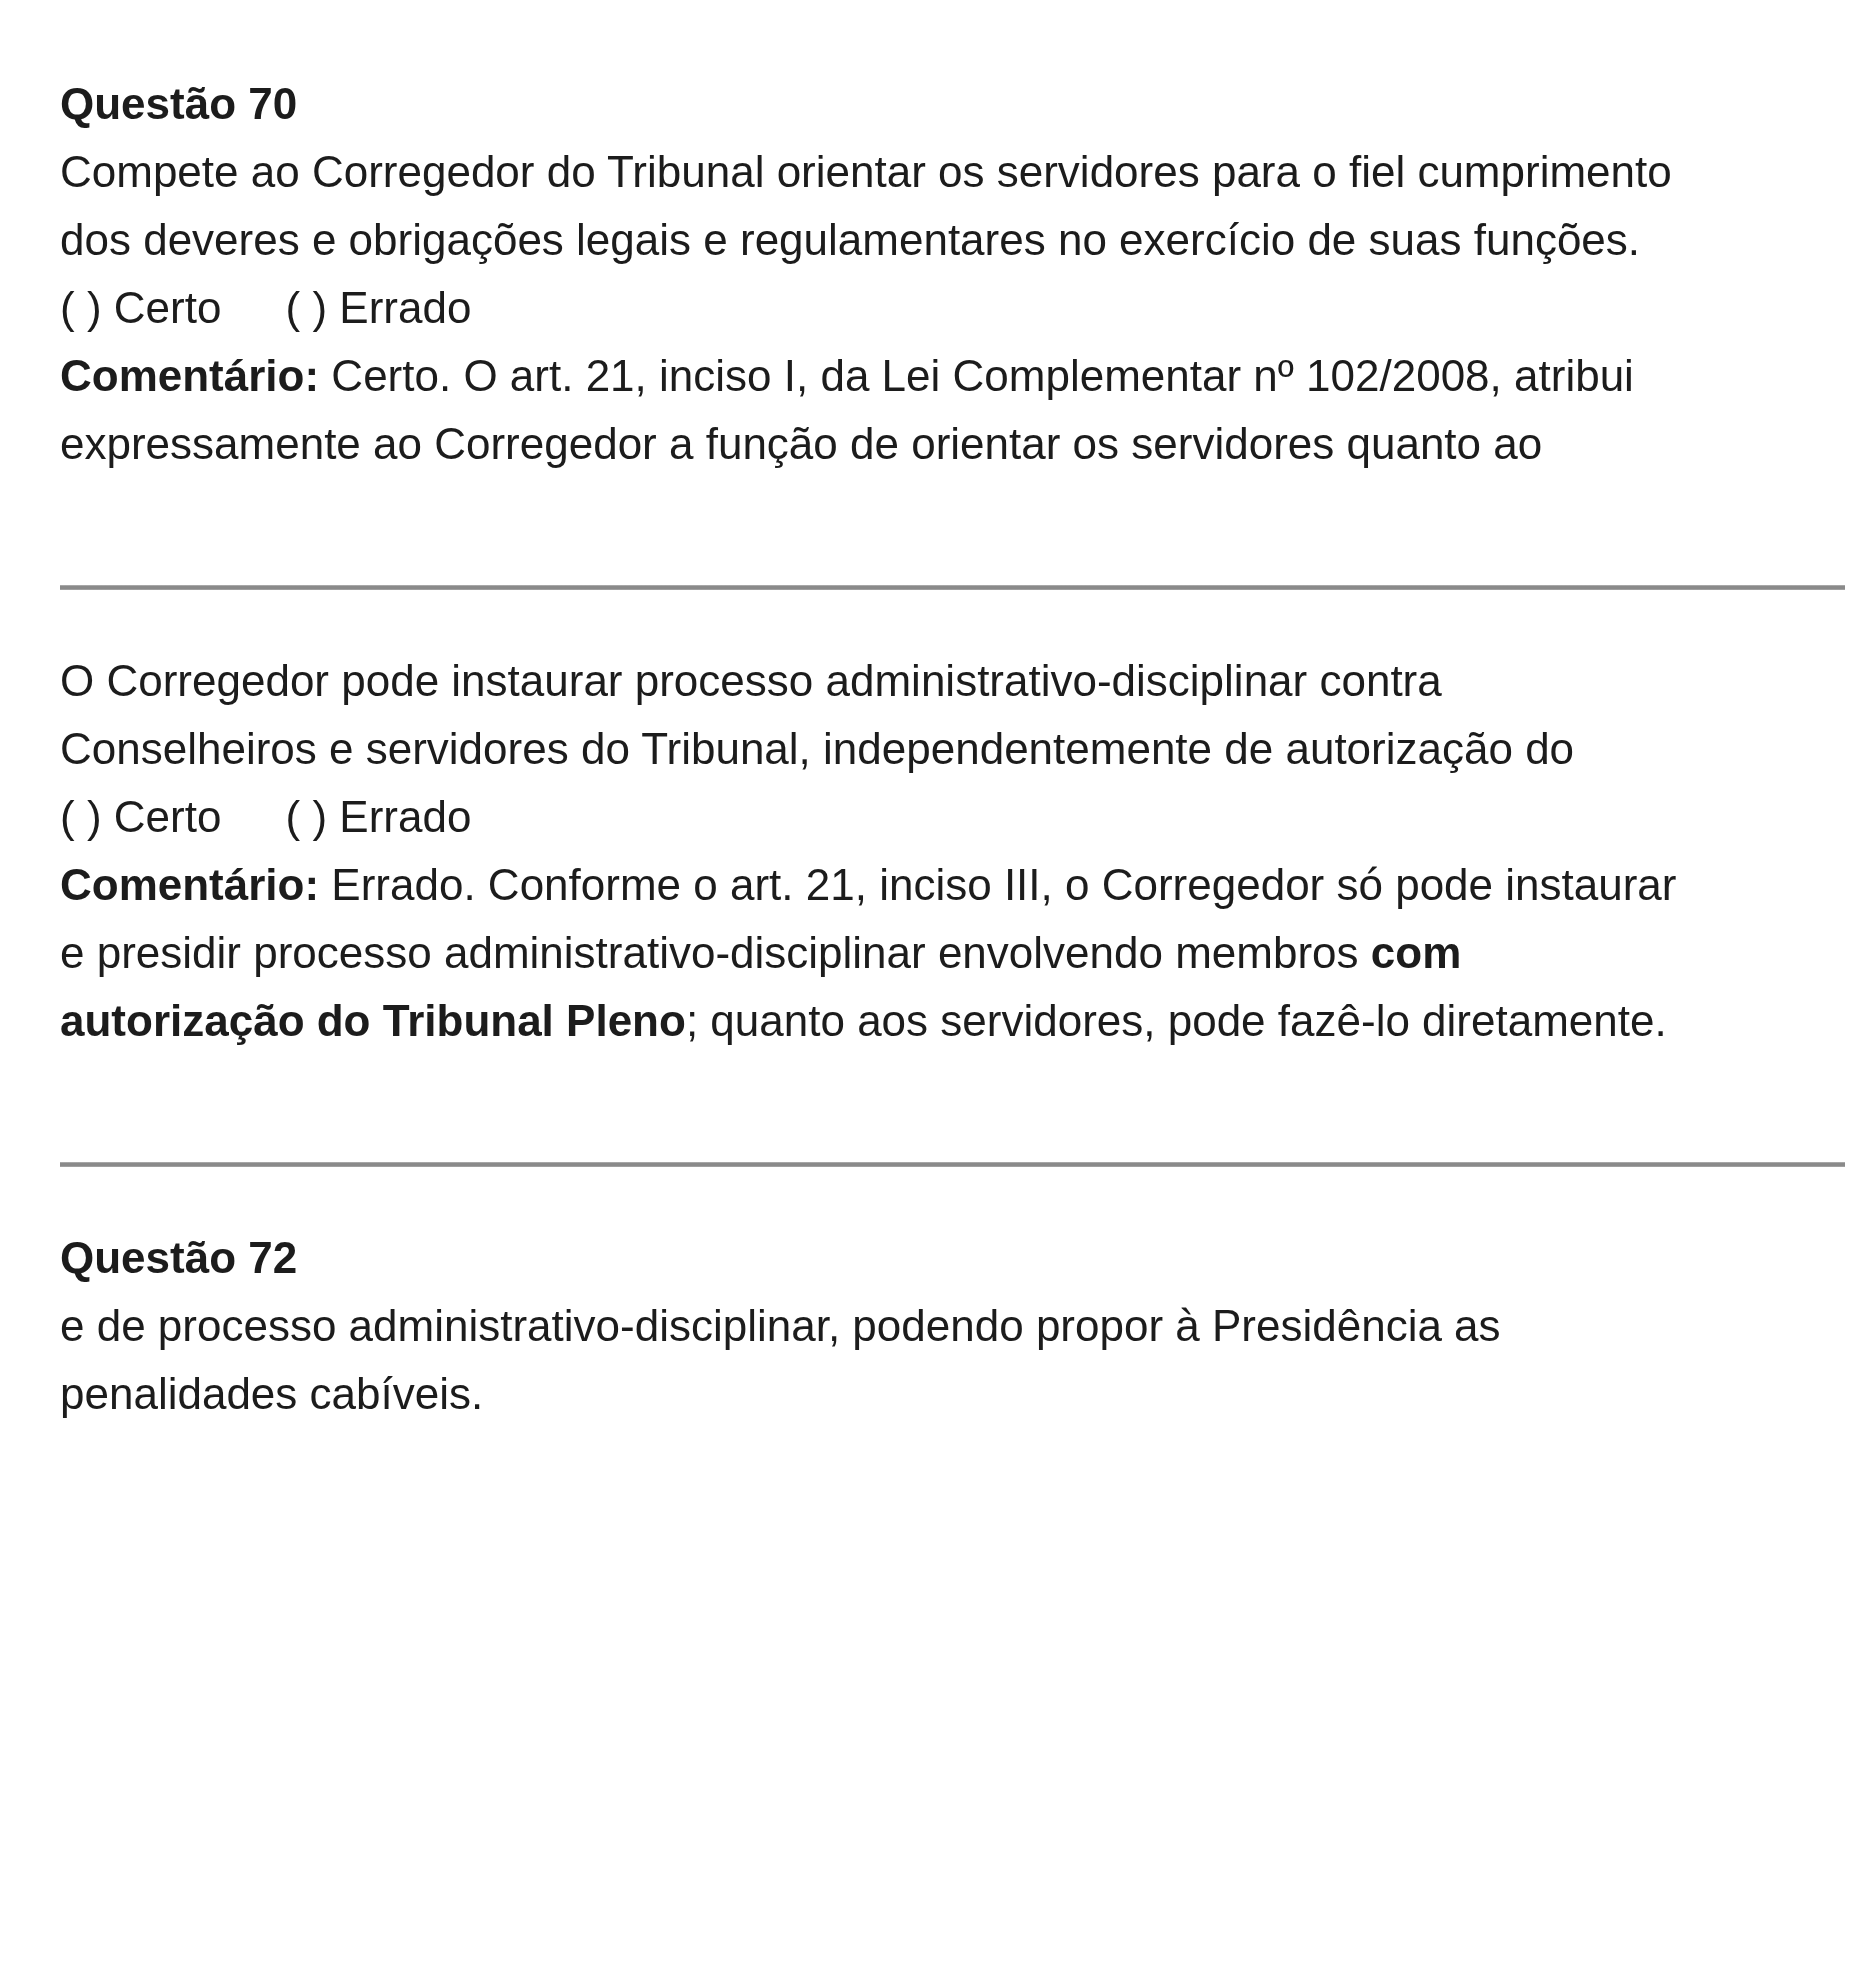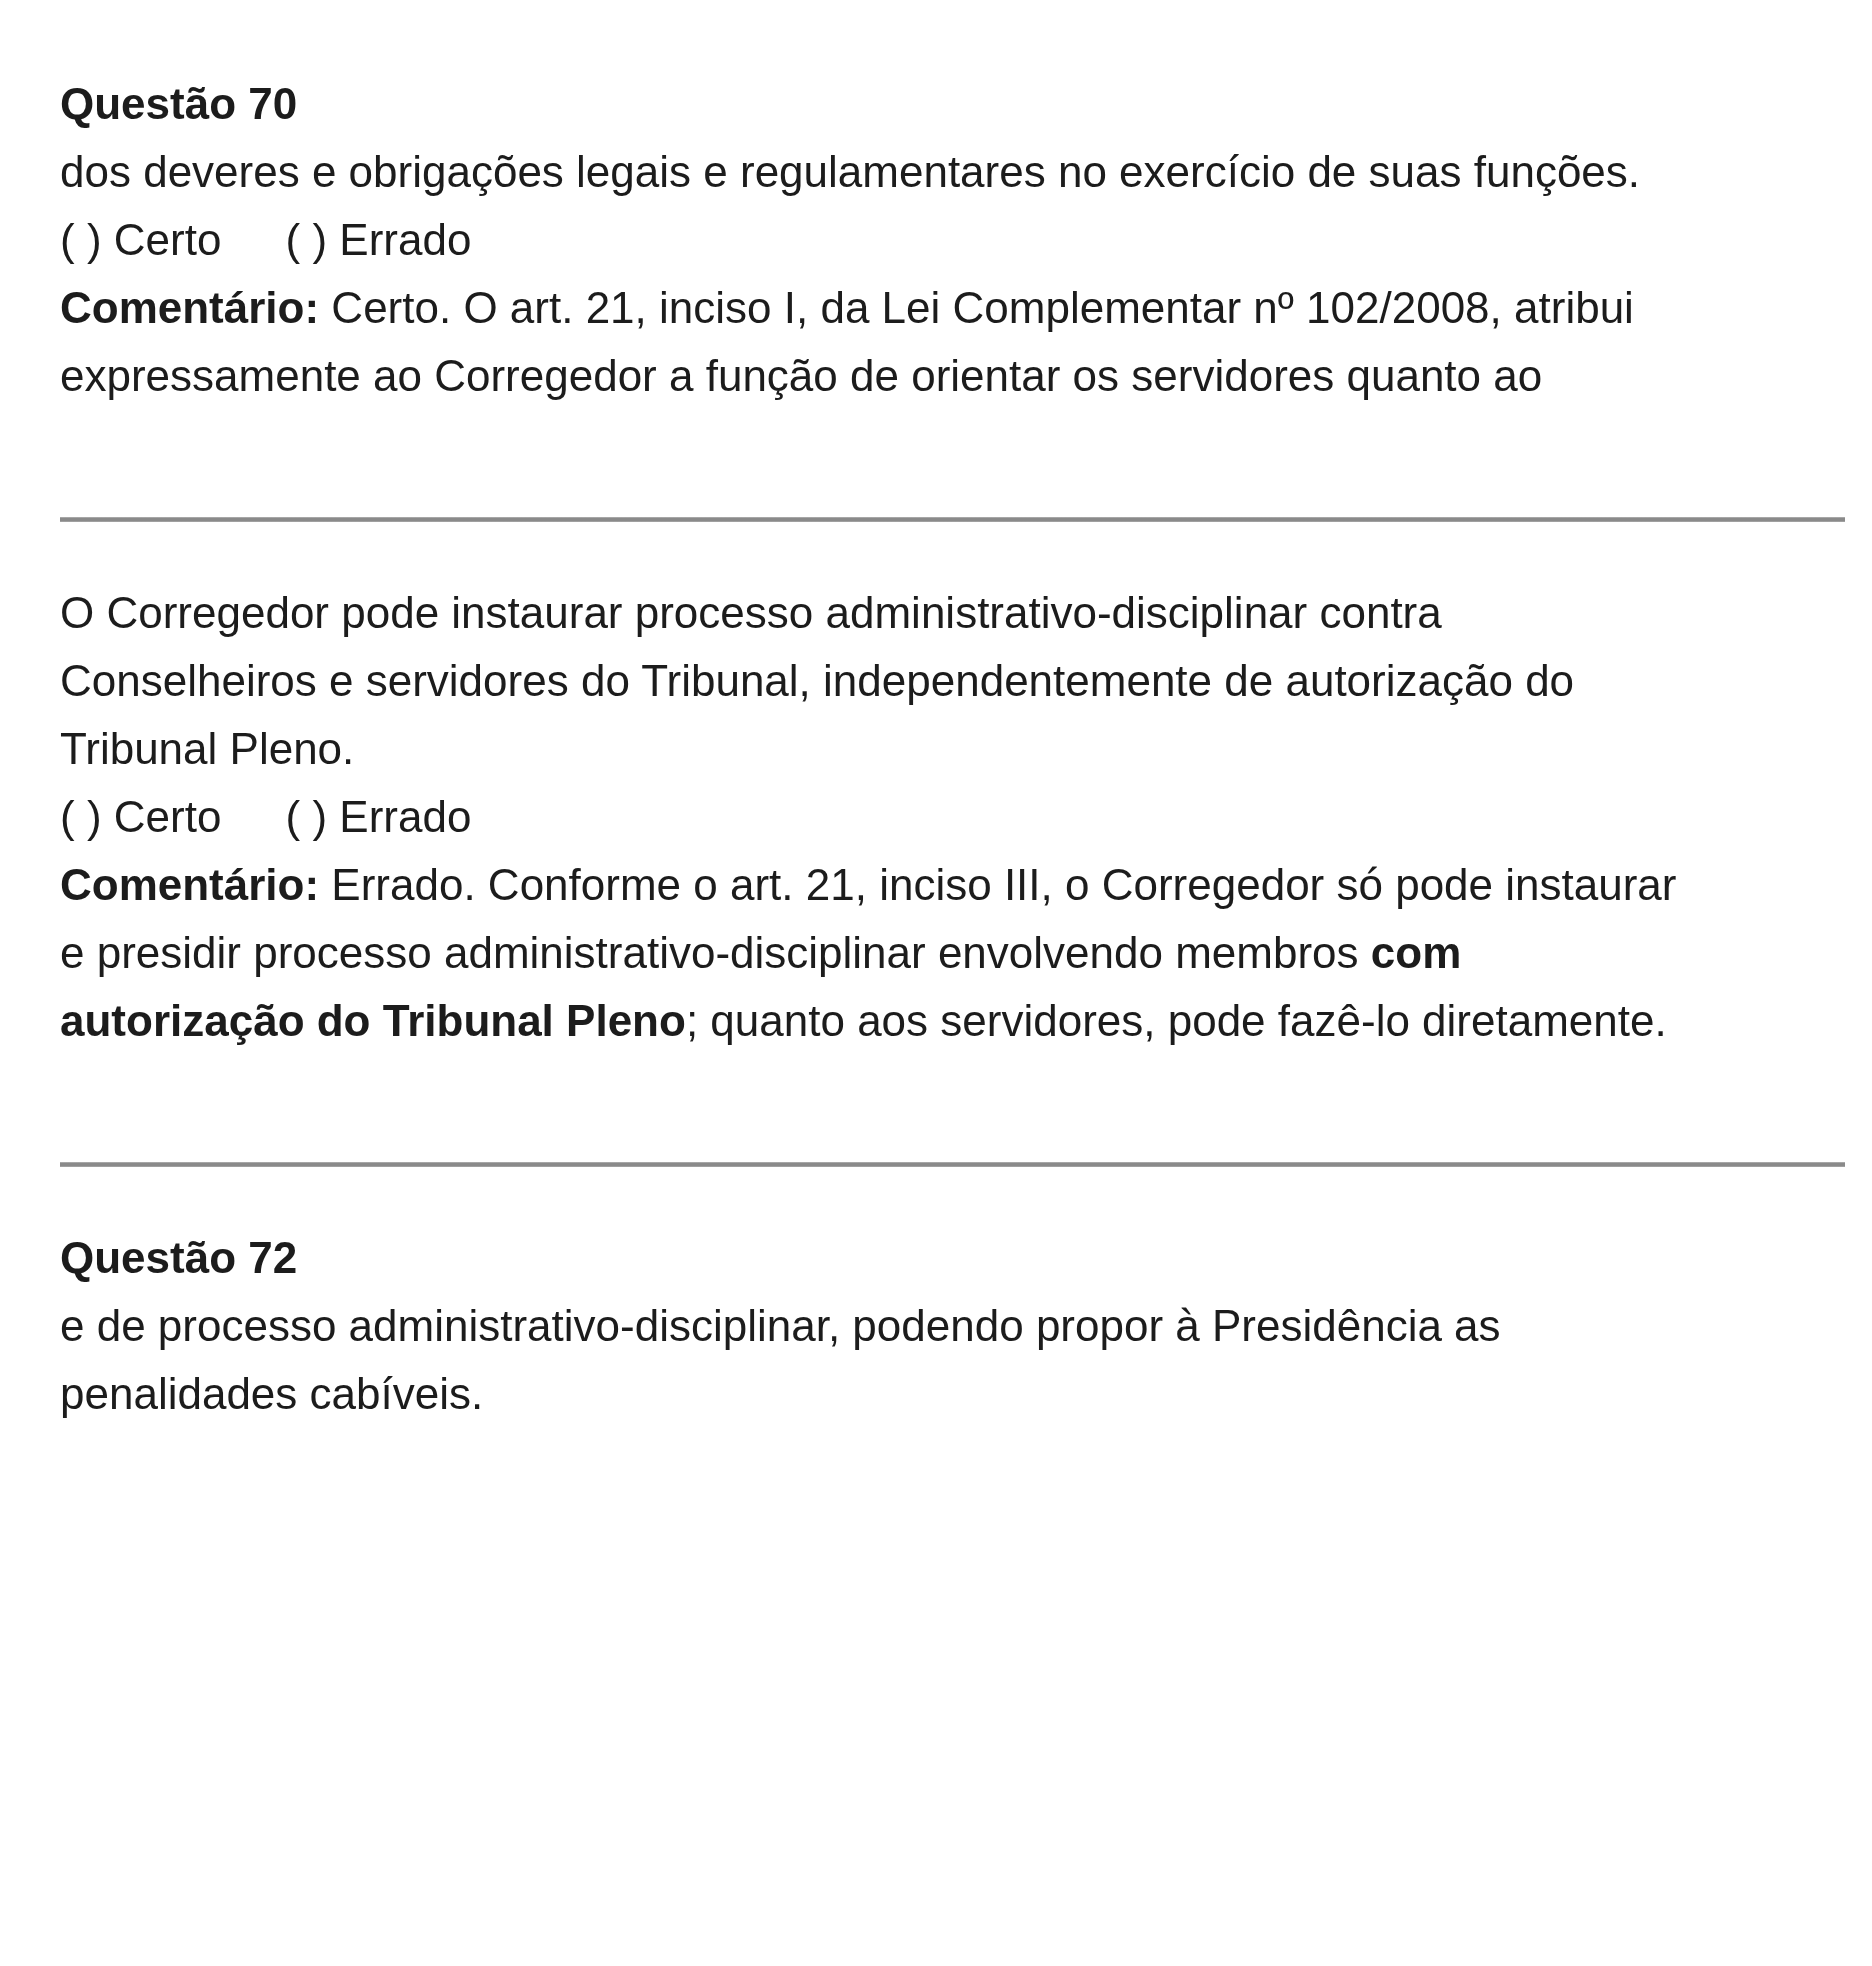--- a/index.html
+++ b/index.html
@@ -43,37 +43,37 @@
     background: linear-gradient(to bottom, #b5b5b5, #8a8a8a 30%, #8a8a8a 75%, #aeaeae);
   }
 </style>
 </head>
 <body>
 
 <div class="page">
 
   <section>
     <div class="line q-title">Questão 70</div>
+    <div class="line">Compete ao Corregedor do Tribunal orientar os servidores para o fiel cumprimento</div>
     <div class="line">dos deveres e obrigações legais e regulamentares no exercício de suas funções.</div>
     <div class="line options">
       <span class="opt-certo">( ) Certo</span>
       <span class="opt-errado">( ) Errado</span>
     </div>
     <div class="line">
       <span class="bold">Comentário:</span><span> Certo. O art. 21, inciso I, da Lei Complementar nº 102/2008, atribui</span>
     </div>
     <div class="line">expressamente ao Corregedor a função de orientar os servidores quanto ao</div>
   </section>
 
   <hr class="divider">
 
   <section>
     <div class="line">O Corregedor pode instaurar processo administrativo-disciplinar contra</div>
     <div class="line">Conselheiros e servidores do Tribunal, independentemente de autorização do</div>
-    <div class="line">Tribunal Pleno.</div>
     <div class="line options">
       <span class="opt-certo">( ) Certo</span>
       <span class="opt-errado">( ) Errado</span>
     </div>
     <div class="line">
       <span class="bold">Comentário:</span><span> Errado. Conforme o art. 21, inciso III, o Corregedor só pode instaurar</span>
     </div>
     <div class="line">
       <span>e presidir processo administrativo-disciplinar envolvendo membros </span><span class="bold">com</span>
     </div>

